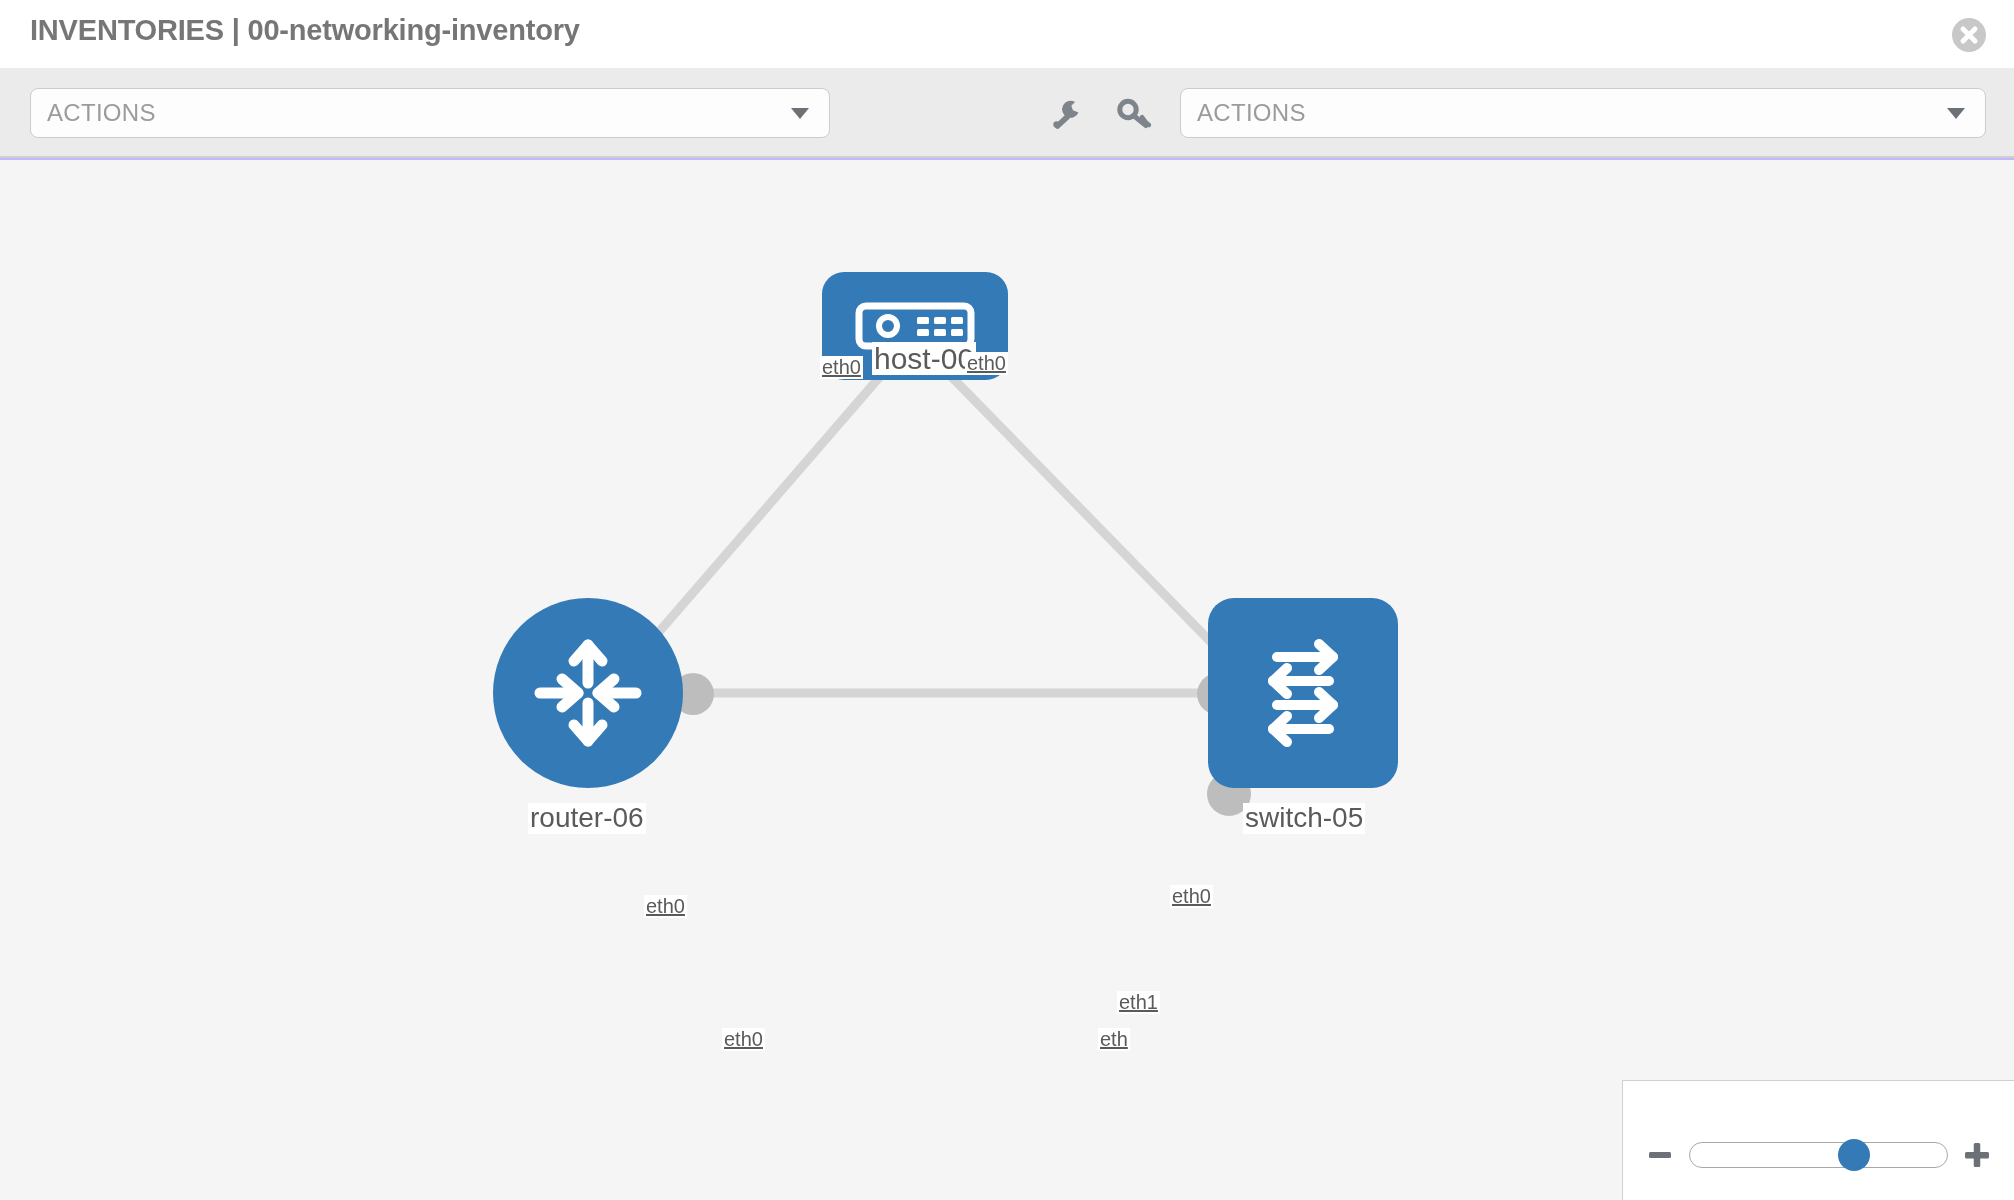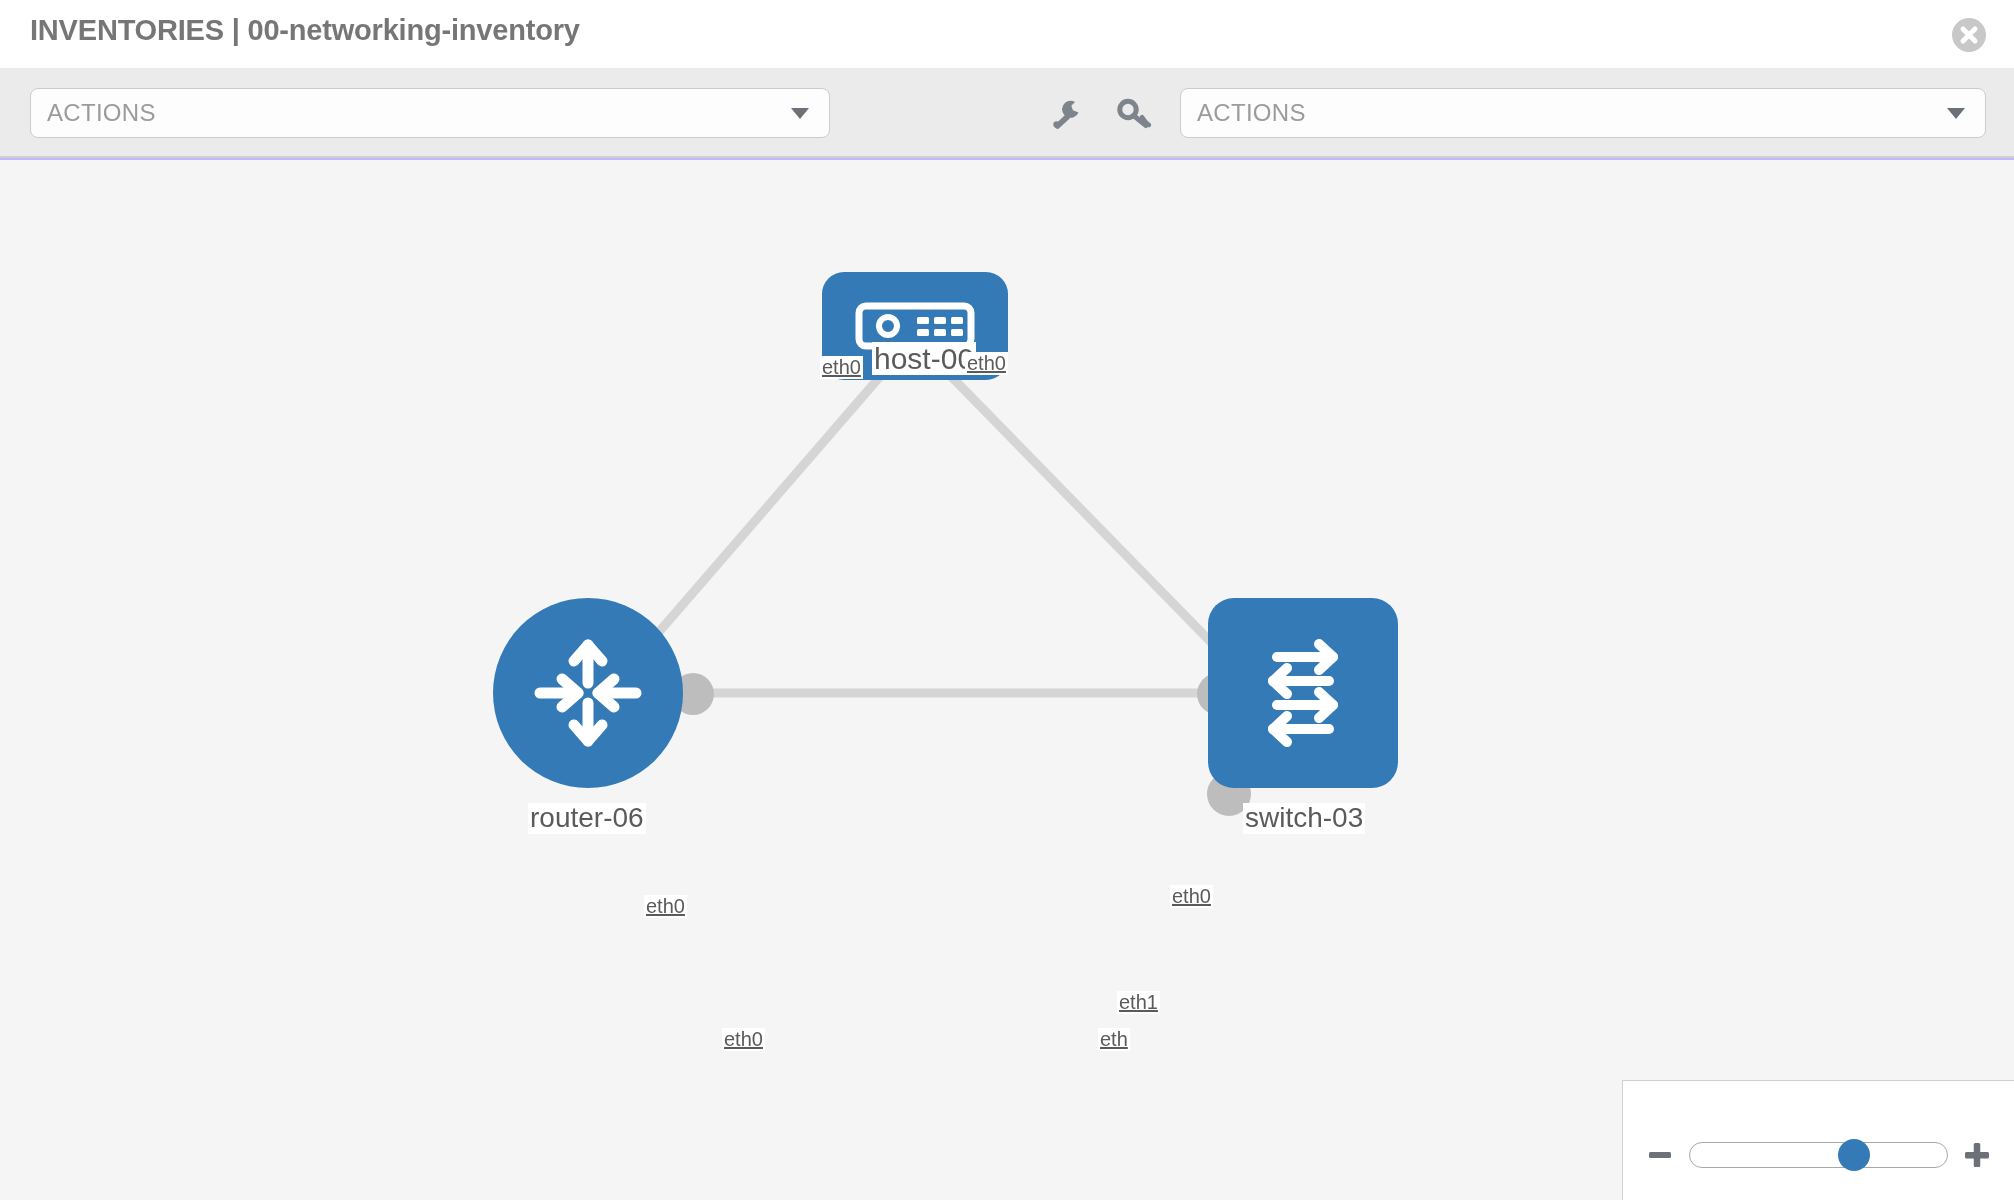--- a/index.html
+++ b/index.html
@@ -315,21 +315,21 @@
             <line x1="88" y1="50" x2="32" y2="50"></line>
             <polyline points="46,37 32,50 46,63"></polyline>
             <line x1="36" y1="74" x2="92" y2="74"></line>
             <polyline points="78,61 92,74 78,87"></polyline>
             <line x1="88" y1="98" x2="32" y2="98"></line>
             <polyline points="46,85 32,98 46,111"></polyline>
           </g>
         </svg>
       </div>
     </div>
-    <div class="node-label" style="left:1243px; top:643px;">switch-03</div>
+    <div class="node-label" style="left:1243px; top:643px;">switch-05</div>
     <div class="iface-label" style="left:1170px; top:725px;">eth0</div>
     <div class="iface-label" style="left:1098px; top:868px;">eth</div>
     <div class="iface-label" style="left:1117px; top:831px;">eth1</div>
 
   </div>
 
   <div class="zoom-panel">
     <div class="zoom-row">
       <div class="zoom-minus">
         <svg width="30" height="30" viewBox="0 0 30 30" aria-hidden="true">

